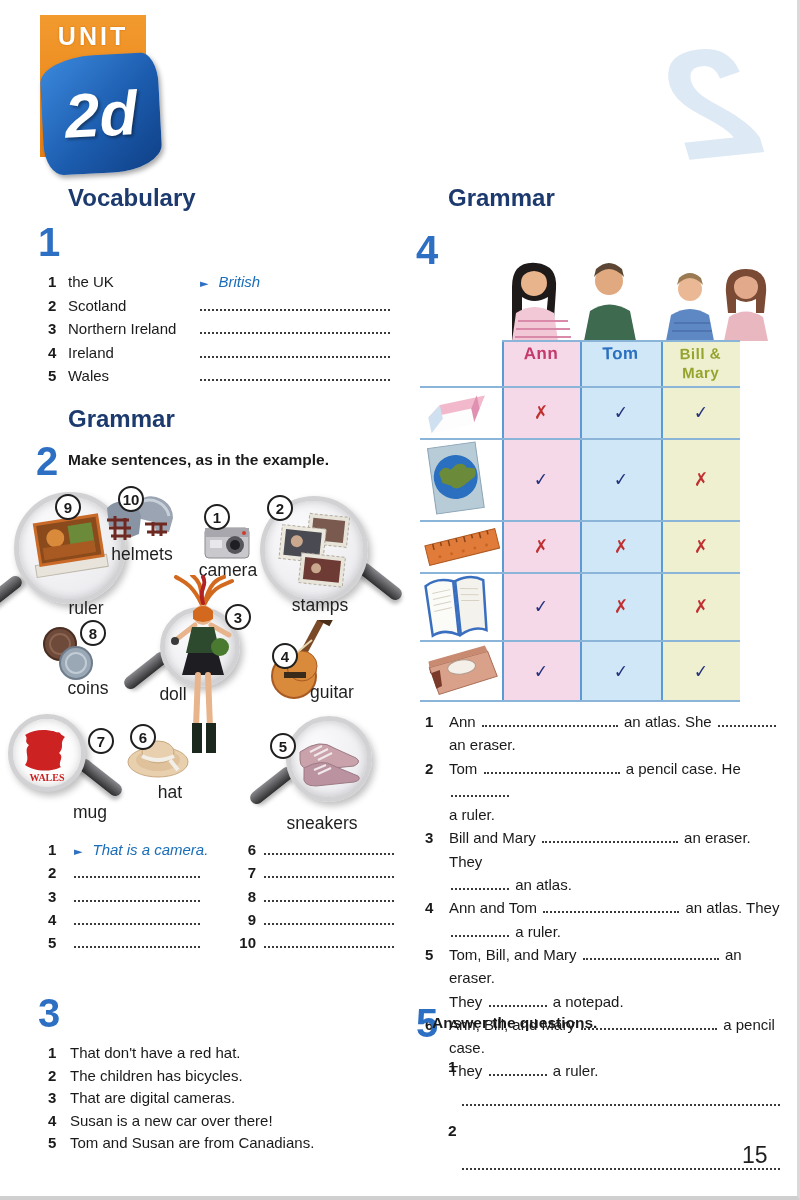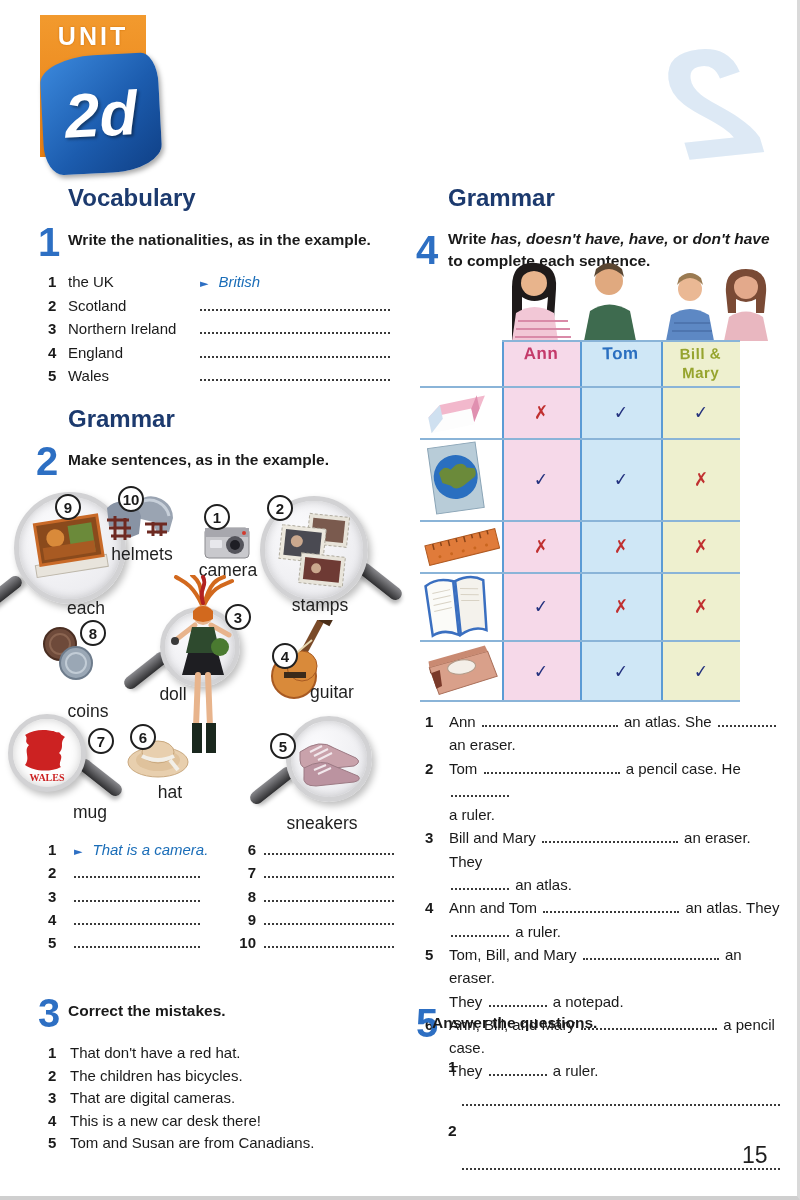--- a/index.html
+++ b/index.html
@@ -111,41 +111,40 @@
 
   <div class="unit-orange"></div>
   <div class="unit-word">UNIT</div>
   <div class="unit-blue">
     <span class="unit-num">2d</span>
   </div>
 
   <div class="heading" style="left:68px; top:184px;">Vocabulary</div>
 
   <div class="exnum" style="left:38px; top:222px;">1</div>
-  <div class="instruction" style="left:68px; top:229px; width:310px;">Write the nationalities, as in the example.</div>
   <div id="ex1-list">
       <div class="row">
         <span class="n">1</span>
         <span class="t">the UK</span>
         <span class="arrow">►</span>
         <span class="example">British</span>
       </div>
       <div class="row">
         <span class="n">2</span>
         <span class="t">Scotland</span>
         <span class="dots" style="width: 190px;"></span>
       </div>
       <div class="row">
         <span class="n">3</span>
         <span class="t">Northern Ireland</span>
         <span class="dots" style="width: 190px;"></span>
       </div>
       <div class="row">
         <span class="n">4</span>
-        <span class="t">England</span>
+        <span class="t">Ireland</span>
         <span class="dots" style="width: 190px;"></span>
       </div>
       <div class="row">
         <span class="n">5</span>
         <span class="t">Wales</span>
         <span class="dots" style="width: 190px;"></span>
       </div>
     </div>
 
   <div class="heading" style="left:68px; top:405px;">Grammar</div>
@@ -163,21 +162,21 @@
             <rect x="10" y="8" width="66" height="44" fill="#c96a28"></rect>
             <rect x="13" y="11" width="60" height="38" fill="#8a4a1c"></rect>
             <circle cx="30" cy="26" r="9" fill="#d98a3a"></circle>
             <rect x="44" y="16" width="24" height="28" fill="#6b8a3a"></rect>
             <rect x="16" y="34" width="52" height="12" fill="#a85a22"></rect>
           </g>
         </svg>
       </div>
     </div>
     <div class="numbadge" style="left:55px; top:14px;">9</div>
-    <div class="pic-label" style="left:86px; top:118px;">each</div>
+    <div class="pic-label" style="left:86px; top:118px;">ruler</div>
 
     <div class="plain-pic" style="left:103px; top:10px;">
       <svg width="74" height="62" viewBox="0 0 74 62">
         <path d="M36 10 a22 22 0 0 1 34 18 l-4 14 -12 2 -4-12 -16-4 z" fill="#9aa4b2"></path>
         <path d="M38 12 a20 20 0 0 1 28 14" fill="none" stroke="#c8d0da" stroke-width="3"></path>
         <path d="M4 18 a20 20 0 0 1 34 8 l-2 18 -10 4 -6-10 -14-2 z" fill="#8893a4"></path>
         <g stroke="#6e2a22" stroke-width="3" fill="none">
           <path d="M4 30 h22 M6 38 h22 M8 46 h20 M12 26 v24 M22 28 v22"></path>
           <path d="M42 34 h22 M44 42 h20 M50 32 v14 M58 34 v12"></path>
         </g>
@@ -222,21 +221,21 @@
 
     <div class="plain-pic" style="left:40px; top:146px;">
       <svg width="56" height="56" viewBox="0 0 56 56">
         <circle cx="20" cy="18" r="16" fill="#6e4a3a" stroke="#4a2e22" stroke-width="2"></circle>
         <circle cx="20" cy="18" r="10" fill="none" stroke="#8a6450" stroke-width="2"></circle>
         <circle cx="36" cy="37" r="16" fill="#9aa7b5" stroke="#6e7c8c" stroke-width="2"></circle>
         <circle cx="36" cy="37" r="10" fill="none" stroke="#c2ccd6" stroke-width="2"></circle>
       </svg>
     </div>
     <div class="numbadge" style="left:80px; top:140px;">8</div>
-    <div class="pic-label" style="left:88px; top:198px;margin-top:23px;">coins</div>
+    <div class="pic-label" style="left:88px; top:198px;">coins</div>
 
     <div class="mag" style="left:160px; top:127px;">
       <span class="handle" style="left:-40px; bottom:10px; transform:rotate(-38deg);"></span>
       <div class="lens" style="width:80px; height:80px;"></div>
     </div>
     <svg class="plain-pic" style="left:162px; top:95px; z-index:4;" width="82" height="182" viewBox="0 0 82 182">
       <g stroke-linecap="round">
         <path d="M40 30 C30 8 20 6 14 2 M40 30 C40 6 34 4 30 0 M42 30 C48 6 56 4 62 2 M42 30 C52 10 62 10 70 6" stroke="#d2691e" stroke-width="4" fill="none"></path>
         <path d="M41 28 C36 12 46 12 41 2" stroke="#b22222" stroke-width="4" fill="none"></path>
         <circle cx="41" cy="40" r="10" fill="#e8b48c"></circle>
@@ -356,47 +355,45 @@
           <span class="dots" style="width: 126px;"></span>
         </span>
         <span class="cell c2">
           <span class="n">10</span>
           <span class="dots" style="width: 130px;"></span>
         </span>
       </div>
     </div>
 
   <div class="exnum" style="left:38px; top:993px;">3</div>
-  <div class="instruction" style="left:68px; top:1000px; width:310px;">Correct the mistakes.</div>
   <div id="ex3-list">
       <div class="row">
         <span class="n">1</span>
         <span class="t">That don't have a red hat.</span>
       </div>
       <div class="row">
         <span class="n">2</span>
         <span class="t">The children has bicycles.</span>
       </div>
       <div class="row">
         <span class="n">3</span>
         <span class="t">That are digital cameras.</span>
       </div>
       <div class="row">
         <span class="n">4</span>
-        <span class="t">This is a new car desk there!</span>
+        <span class="t">Susan is a new car over there!</span>
       </div>
       <div class="row">
         <span class="n">5</span>
         <span class="t">Tom and Susan are from Canadians.</span>
       </div>
     </div>
 
   <div class="heading" style="left:448px; top:184px;">Grammar</div>
   <div class="exnum" style="left:416px; top:230px;">4</div>
-  <div class="instruction" id="ex4-instruction" style="left:448px; top:228px; width:334px;"><span>Write </span><span class="ital">has, doesn't have, have,</span><span> or </span><span class="ital">don't have</span><span> to complete each sentence.</span></div>
 
   <svg id="kids" width="290" height="84" viewBox="0 0 290 84">
 
     <path d="M18 30 q0 -26 24 -24 q22 2 20 26 l-2 30 h-8 l2 -22 q-14 8 -26 0 l0 44 h-10 z" fill="#1e1a1a"></path>
     <circle cx="40" cy="26" r="13" fill="#e8b48c"></circle>
     <path d="M27 20 q13 -12 26 0 l0 -6 q-13 -10 -26 0 z" fill="#1e1a1a"></path>
     <path d="M18 84 l4 -28 q18 -12 38 0 l4 28 z" fill="#f2c7d6"></path>
     <g stroke="#d98aa8" stroke-width="2">
         <path d="M24 64 h50 M22 72 h54 M21 80 h56"></path>
       </g>

